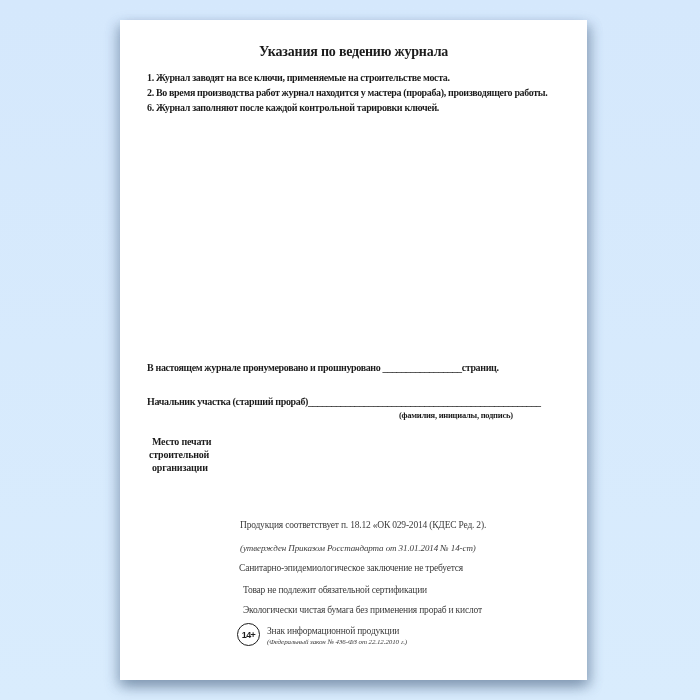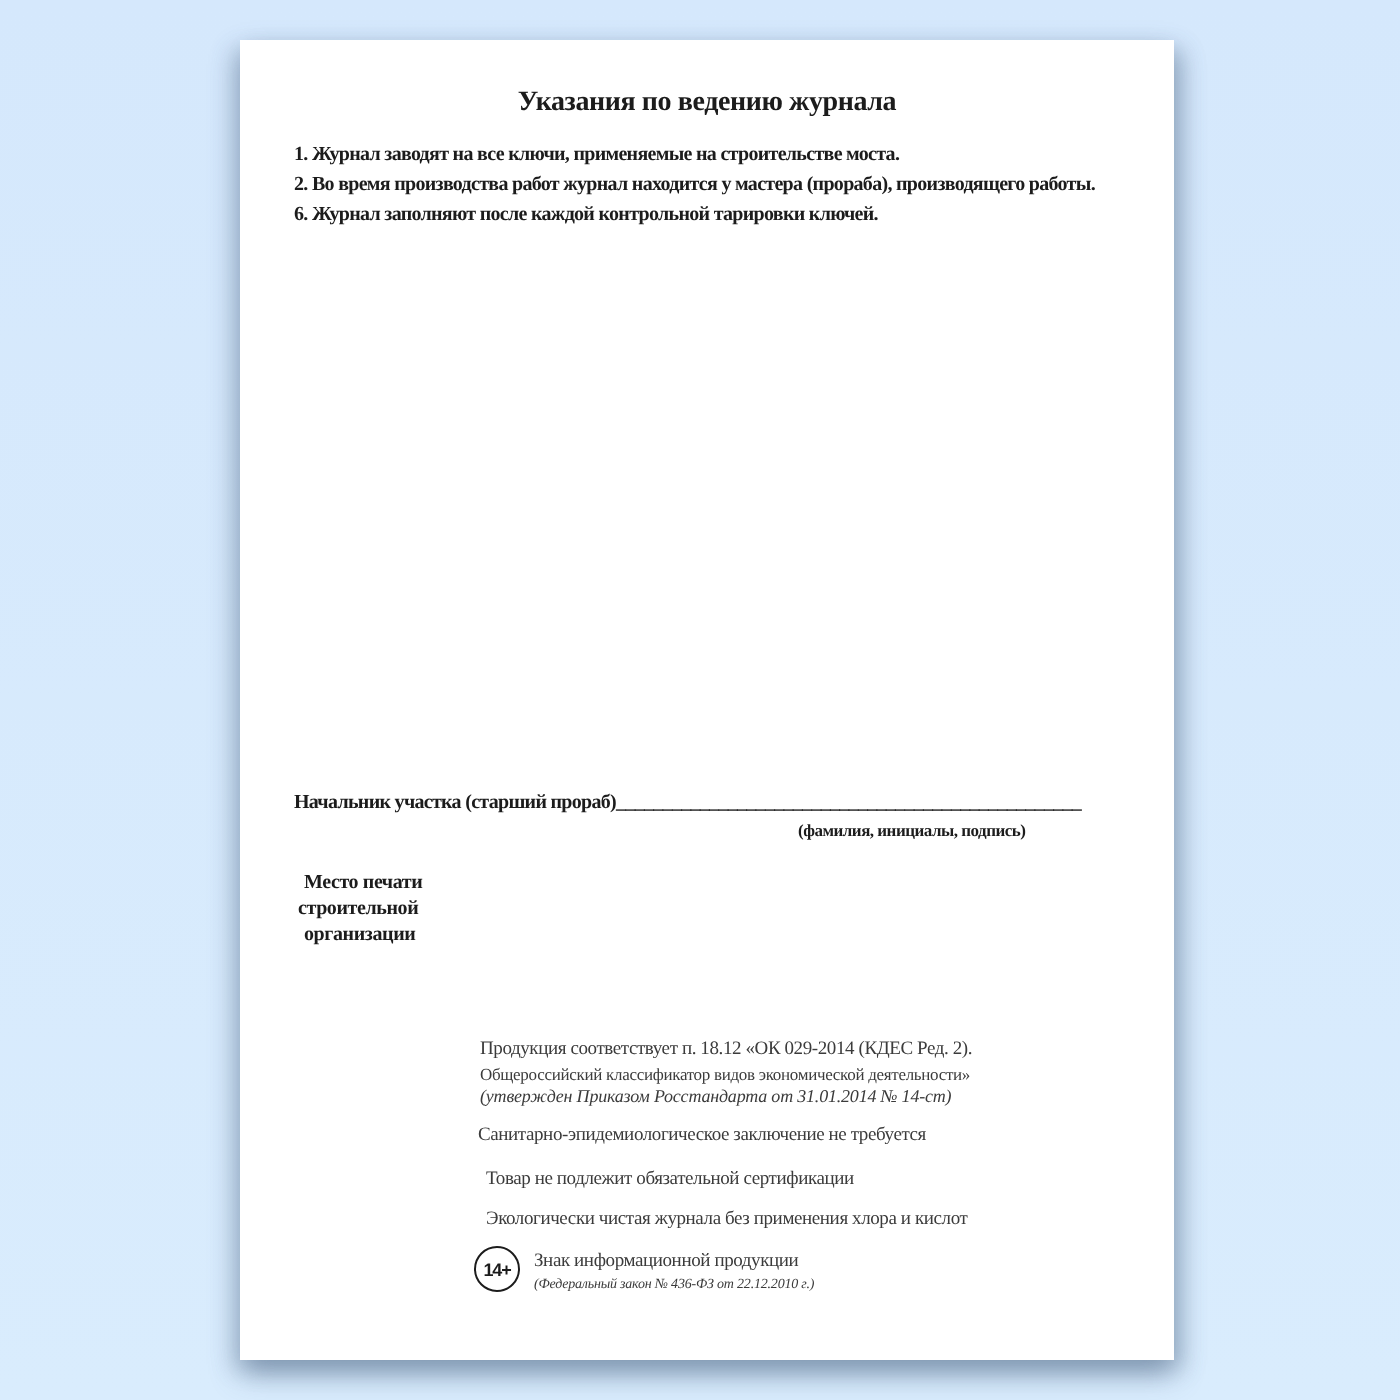--- a/index.html
+++ b/index.html
@@ -107,38 +107,40 @@
   <div class="paper">
 
     <div class="abs title ink-strong">Указания по ведению журнала</div>
 
     <div class="abs list ink-strong">
       <div>1. Журнал заводят на все ключи, применяемые на строительстве моста.</div>
       <div>2. Во время производства работ журнал находится у мастера (прораба), производящего работы.</div>
       <div>6. Журнал заполняют после каждой контрольной тарировки ключей.</div>
     </div>
 
+    <div class="abs pages-line ink-strong">
+      <span>В настоящем журнале пронумеровано и прошнуровано </span><span>_________________</span><span>страниц.</span>
+    </div>
 
     <div class="abs chief-line ink-strong">
       <span>Начальник участка (старший прораб)</span><span>__________________________________________________</span>
     </div>
 
     <div class="abs sign-hint ink-strong">(фамилия, инициалы, подпись)</div>
 
     <div class="abs stamp ink-strong">
       <div class="pad">Место печати</div>
       <div>строительной</div>
       <div class="pad">организации</div>
     </div>
 
     <div class="abs f-line1 ink-soft">Продукция соответствует п. 18.12 «ОК 029-2014 (КДЕС Ред. 2).</div>
-    <div class="abs f-line2 ink-soft">Общероссийский классификатор видов экономической деятельности»</div>
     <div class="abs f-line3 ink-soft">(утвержден Приказом Росстандарта от 31.01.2014 № 14-ст)</div>
     <div class="abs f-sanitary ink-soft">Санитарно-эпидемиологическое заключение не требуется</div>
     <div class="abs f-cert ink-soft">Товар не подлежит обязательной сертификации</div>
-    <div class="abs f-eco ink-soft">Экологически чистая журнала без применения хлора и кислот</div>
+    <div class="abs f-eco ink-soft">Экологически чистая бумага без применения прораб и кислот</div>
 
     <div class="abs age-badge">14+</div>
     <div class="abs info-sign ink-soft">Знак информационной продукции</div>
     <div class="abs info-law ink-soft">(Федеральный закон № 436-ФЗ от 22.12.2010 г.)</div>
 
   </div>
 </div>
 
 </body></html>

